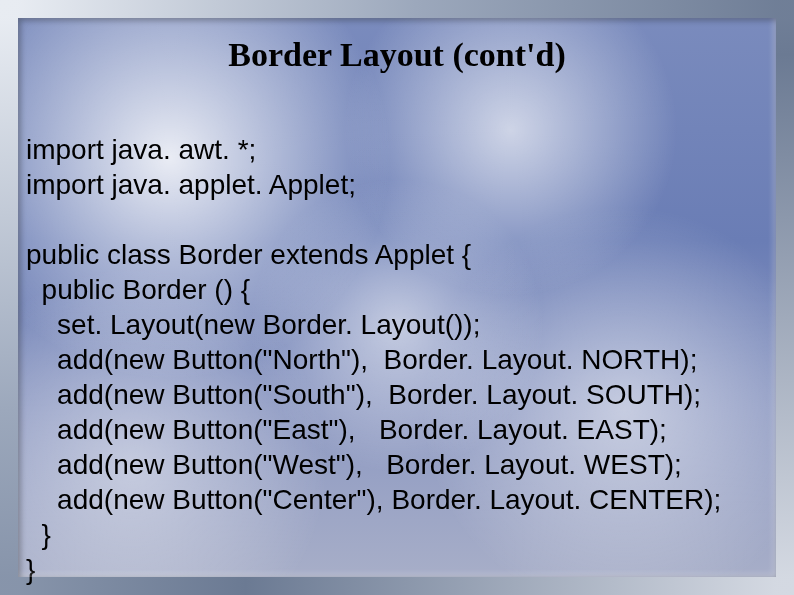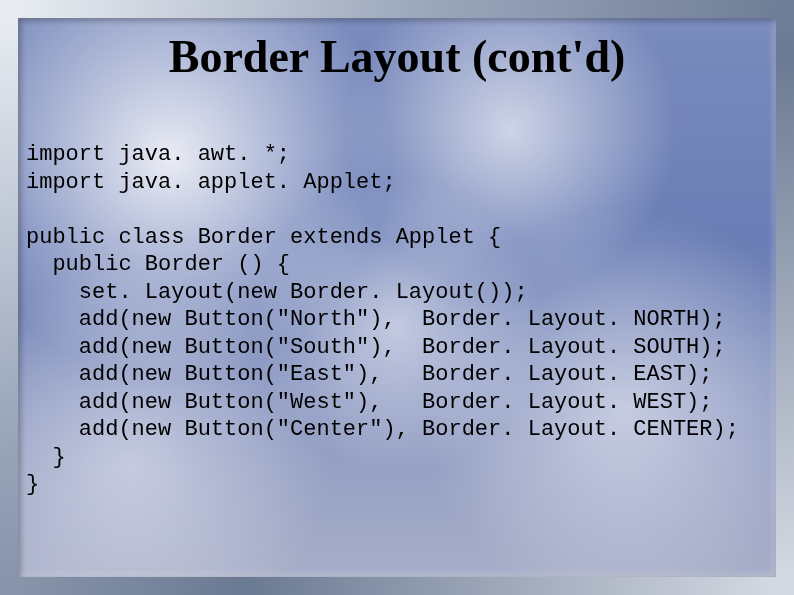--- a/index.html
+++ b/index.html
@@ -26,29 +26,29 @@
   }
   .inner-shadow {
     position: absolute;
     inset: 0;
     box-shadow: inset 2px 2px 6px rgba(0,0,0,0.35), inset -2px -2px 6px rgba(255,255,255,0.35);
     pointer-events: none;
   }
   .title {
     font-family: "Times New Roman", Times, serif;
     font-weight: bold;
-    font-size: 46px;
+    font-size: 34px;
     color: #000;
     text-align: center;
-    margin-top: 12px;
+    margin-top: 18px;
     letter-spacing: 0px;
   }
   .code {
-    font-family: Liberation Mono, monospace;
-    font-size: 22px;
+    font-family: Liberation Sans, sans-serif;
+    font-size: 28px;
     line-height: 1.25;
     color: #000;
     white-space: pre;
     margin: 58px 4px 0 8px;
   }
 </style>
 </head>
 <body>
 
 <div class="frame">

